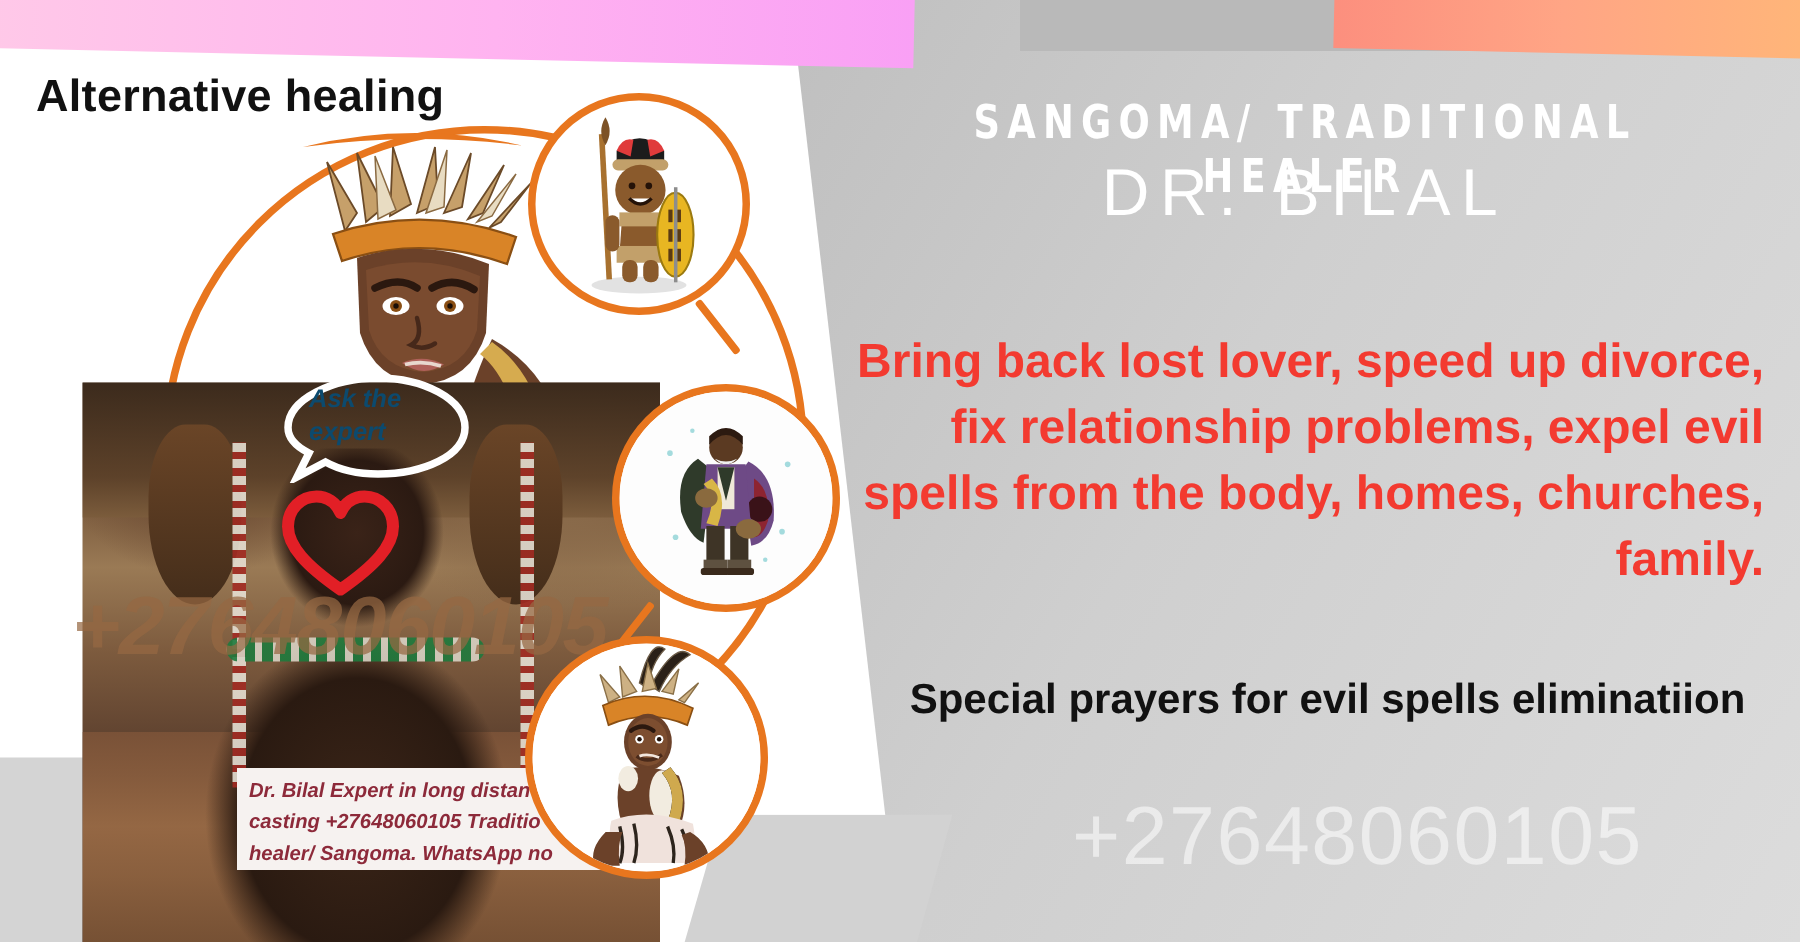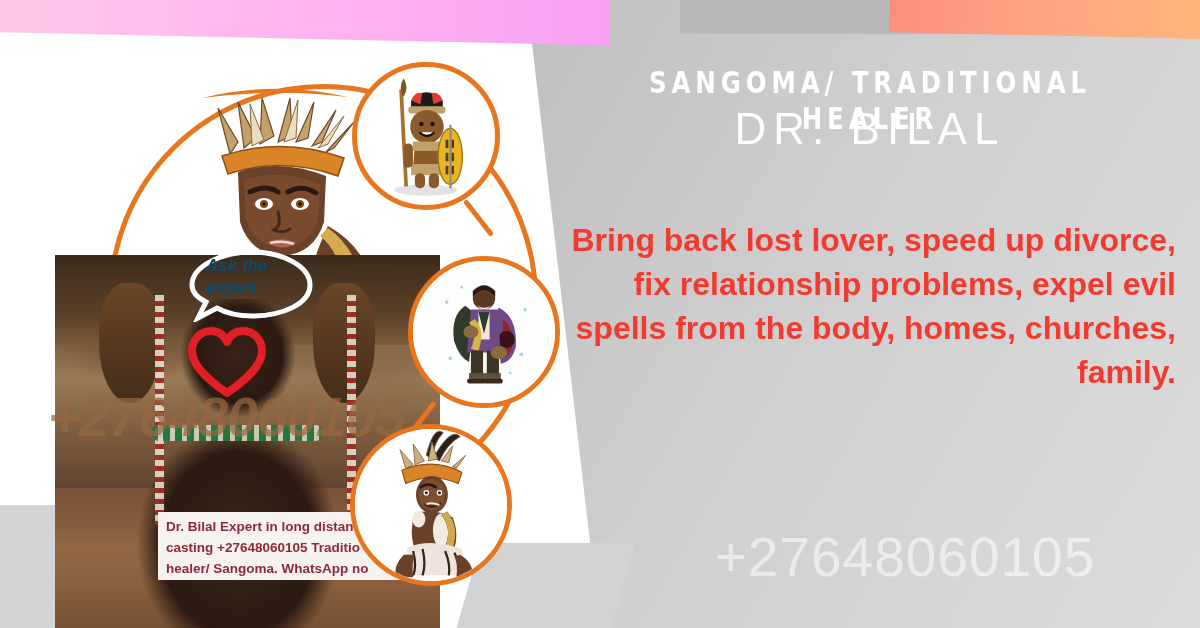--- a/index.html
+++ b/index.html
@@ -129,21 +129,21 @@
     color:rgba(150,104,66,0.72);
     letter-spacing:-1px; white-space:nowrap;
   }
 
   .photo-caption{
     position:absolute; left:158px; top:512px; width:250px; height:68px; z-index:15;
     background:#f6f2f0; padding:4px 8px 4px 8px;
     overflow:hidden;
   }
   .photo-caption span{
-    display:block; color:#8d2a3a; font-size:13.5px; font-weight:700; 
+    display:block; color:#8d2a3a; font-size:13.5px; font-weight:700; font-style:italic;
     line-height:21px; white-space:nowrap;
   }
 
   
   .circ{
     position:absolute; border:5px solid #e8761e; border-radius:50%;
     background:#ffffff; overflow:hidden; z-index:16;
   }
   .circ-1{ left:352px; top:62px;  width:148px; height:148px; }
   .circ-2{ left:408px; top:256px; width:152px; height:152px; }
@@ -187,20 +187,21 @@
 
 <div id="stage">
 
   <div class="grey-panel"></div>
   <div class="grey-panel-top"></div>
   <div class="grey-chip"></div>
   <div class="grey-strip-left"></div>
   <div class="bar-pink"></div>
   <div class="bar-salmon"></div>
 
+  <div class="heading-alt">Alternative healing</div>
   <svg class="heading-underline" viewBox="0 0 150 16">
     <path d="M2 14 Q75 -4 148 13 Q75 4 2 14 Z" fill="#e8761e"></path>
   </svg>
 
   <div class="big-ring"></div>
 
   <svg class="warrior" viewBox="0 0 230 190">
     <g>
 
       <g fill="#c6a06a" stroke="#6b4a28" stroke-width="1.2">
@@ -399,15 +400,16 @@
       </g>
 
       <path d="M52 134 Q40 146 44 158 L62 158 Q60 142 64 134 Z" fill="#6b4129"></path>
       <path d="M112 134 Q126 142 126 158 L108 158 Q110 144 106 136 Z" fill="#6b4129"></path>
     </svg>
   </div>
 
   <div class="kicker">SANGOMA/ TRADITIONAL HEALER</div>
   <div class="doctor">DR.  BILAL</div>
   <div class="red-copy">Bring back lost lover, speed up divorce, fix relationship problems, expel evil spells from the body, homes, churches, family.</div>
+  <div class="black-copy">Special prayers for  evil spells eliminatiion</div>
   <div class="big-phone">+27648060105</div>
 
 </div>
 
 </body></html>

